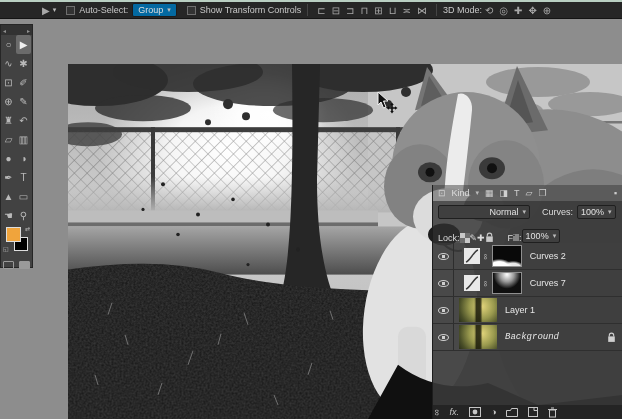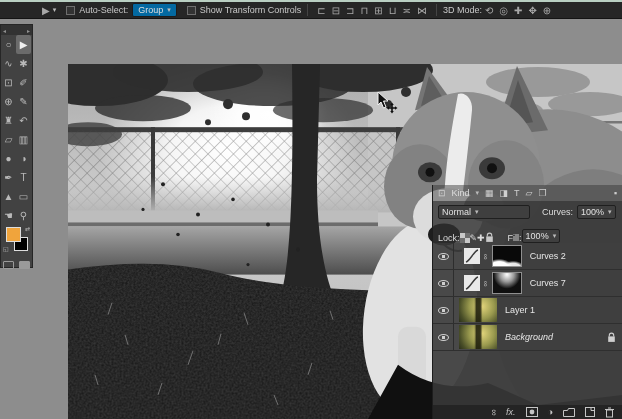--- a/index.html
+++ b/index.html
@@ -46,56 +46,56 @@
   
   #layerspanel { position:absolute; left:432px; top:185px; width:190px; height:234px;
     color:#dcdcdc; font-size:9px; border-left:1px solid #1d1d1d; }
   .lp-row { display:flex; align-items:center; }
   #filterrow { height:16px; background:rgba(48,48,48,.45); gap:6px; padding:0 5px; }
   #filterrow .fico { color:#cfcfcf; font-size:9px; }
   #blendrow { height:21px; background:rgba(46,46,46,.8); padding:0 5px; gap:4px; }
   #lockrow { height:21px; background:rgba(46,46,46,.8); padding:0 5px; gap:0;align-items:flex-end; }
   .valbox { background:#3f3f3f; border:1px solid #1f1f1f; border-radius:2px;
     padding:1px 3px; display:inline-flex; gap:4px; align-items:center; color:#e2e2e2; }
-  #blendsel { width:92px; justify-content:flex-start; }
+  #blendsel { width:92px; justify-content:flex-end; }
   #layerlist { height:162px; background:rgba(56,56,56,.9); }
   .lrow { height:27px; display:flex; align-items:center; border-bottom:1px solid #2f2f2f; position:relative; }
   .lrow.sel { background:#57617a; }
   .eyecell { width:21px; height:100%; border-right:1px solid #2d2d2d;
     display:flex; align-items:center; justify-content:center; flex:none; }
   .eye { width:11px; height:7px; border:1px solid #cfcfcf; border-radius:50%;
     background:radial-gradient(circle at 50% 50%, #cfcfcf 0 1.5px, transparent 2px); }
   .thumb { width:38px; height:24px; margin-left:5px; flex:none; }
   .thumb.big { width:42px; height:26px; border:1px solid #fff; margin-left:3px; }
   .maskthumb { width:30px; height:22px; border:1px solid #8f8f8f; flex:none; }
   .curveico { width:16px; height:16px; margin-left:10px; flex:none; }
   .chain { display:inline-block; transform:rotate(90deg); color:#b5b5b5; font-size:8px; margin:0 3px; flex:none; }
   .lname { margin-left:8px; color:#e6e6e6; }
-  .lname.it { font-style:italic; }
+  .lname.it { font-style:italic;font-family:Liberation Mono, monospace; }
   .bw-thumb { background:
       radial-gradient(circle at 35% 42%, rgba(255,255,255,.95), transparent 55%),
       linear-gradient(180deg,#4e4e4e 0%,#6e6e6e 18%,#cfcfcf 40%,#a8a8a8 58%,#262626 82%,#0e0e0e 100%); }
   .checker { background:repeating-conic-gradient(#c6c6c6 0 25%, #ffffff 0 50%);
       background-size:8px 8px; position:relative; overflow:hidden; }
   .orangeblob { position:absolute; left:0; top:0; width:100%; height:100%;
       background:radial-gradient(circle at 24% 28%, rgba(240,164,60,.95) 0 22%, transparent 42%); }
   .mask-c2 { background:
       radial-gradient(70% 60% at 22% 105%, #fff 0 45%, transparent 68%),
       radial-gradient(65% 55% at 72% 108%, #e8e8e8 0 40%, transparent 62%), #090909; }
   .mask-l2 { background:
       radial-gradient(circle at 55% 32%, #2e2e2e 0 1.5px, transparent 2.6px),
       radial-gradient(circle at 68% 55%, #3a3a3a 0 1.2px, transparent 2.2px),
       radial-gradient(circle at 44% 62%, #333 0 1px, transparent 2px), #f1f1f1; }
   .mask-c1 { background:radial-gradient(55% 80% at 50% 8%, #fff, #9a9a9a 45%, #101010 88%), #000; }
   .park-thumb { background:
       linear-gradient(90deg, transparent 40%, rgba(25,25,10,.85) 46% 56%, transparent 62%),
       radial-gradient(circle at 60% 35%, #e4d67c, #99994e 45%, #4a4f28 80%, #2c301c 100%); }
   .rowlock { position:absolute; right:6px; top:8px; }
   #lpbottom { height:14px; background:rgba(38,38,38,.92); display:flex; align-items:center;
-      justify-content:flex-end; gap:10px; padding-right:8px; color:#c5c5c5; }
+      gap:10px; padding-right:8px; color:#c5c5c5; }
   #lpbottom .bico { font-size:9px; line-height:1; }
 </style>
 </head>
 <body>
 
 <div id="topline"></div>
 <div id="optionsbar">
   <span class="glyph" style="margin-left:42px">▶</span>
   <span class="caret">▾</span>
   <span class="chk"></span>

